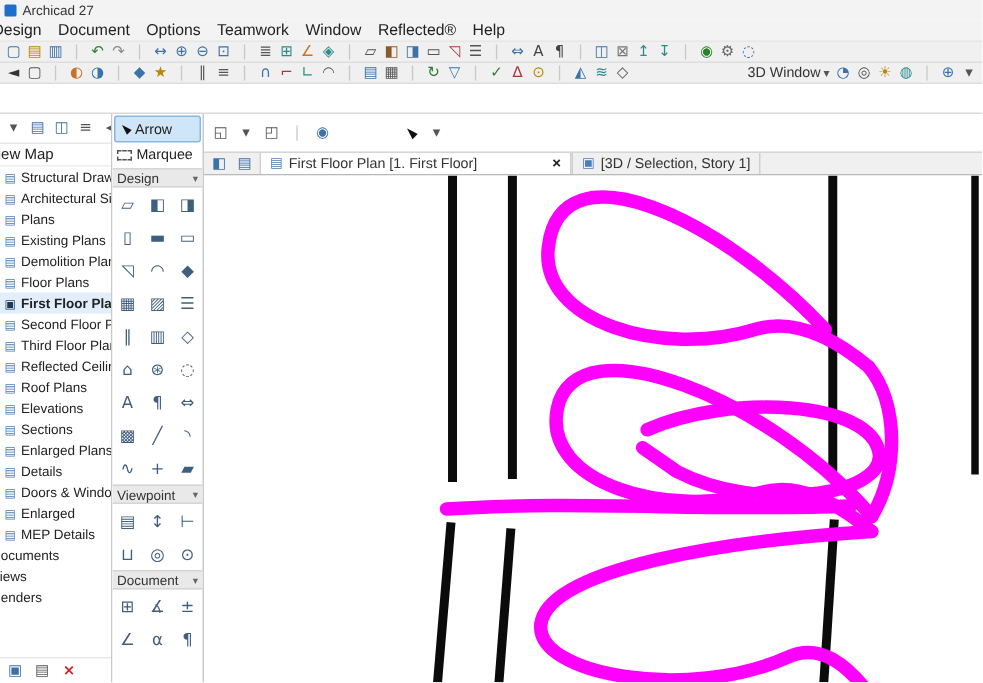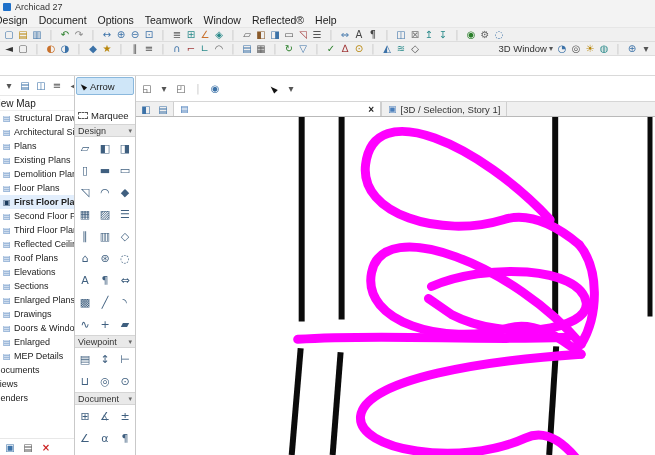--- a/index.html
+++ b/index.html
@@ -28,21 +28,21 @@
   .panel-header .ph-text { margin-left:-8px; white-space:nowrap; }
   .tree { flex:1; overflow:hidden; font-size:9px; }
   .tree-item { height:14px; display:flex; align-items:center; gap:2px; padding-left:3px; white-space:nowrap; overflow:hidden; }
   .tree-icon { color:#4a7ebb; font-size:8px; width:9px; font-family:"DejaVu Sans", sans-serif; flex:none; }
   .tree-item.selected { font-weight:bold; background:#e2eefc; }
   .tree-item.selected .tree-icon { color:#1b3a5c; }
   .tree-item.root { padding-left:0; margin-left:-6px; }
   .panel-bottom { height:17px; border-top:1px solid #e8e8e8; display:flex; gap:4px; align-items:center; padding-left:3px; font-weight:bold; }
   
   .toolbox { width:61px; border-right:1px solid #c9c9c9; display:flex; flex-direction:column; background:#fff; overflow:hidden; font-size:9.5px; }
-  .tool-row { height:17px; display:flex; align-items:center; gap:3px; padding:0 3px; white-space:nowrap; overflow:hidden;margin-top:12px; }
+  .tool-row { height:17px; display:flex; align-items:center; gap:3px; padding:0 3px; white-space:nowrap; overflow:hidden; }
   .tool-row.arrow-selected { background:#cfe6f8; border:1px solid #8ab8dd; border-radius:2px; margin:1px 1px 0 1px; height:18px; }
   .cursor-icon { display:inline-block; transform:rotate(45deg); font-size:9px; color:#111; font-family:"DejaVu Sans", sans-serif; }
   .marquee-icon { width:10px; height:7px; border:1px dashed #555; flex:none; }
   .tb-section { height:13px; background:#e9e9e9; border-top:1px solid #d5d5d5; border-bottom:1px solid #d5d5d5; font-size:9px; display:flex; align-items:center; justify-content:space-between; padding:0 3px; color:#333; }
   .sec-caret { font-size:7px; color:#666; font-family:"DejaVu Sans", sans-serif; }
   .tool-grid { display:grid; grid-template-columns:repeat(3,1fr); }
   .tool-cell { height:22px; display:flex; align-items:center; justify-content:center; font-size:11px; color:#3f5f7f; font-family:"DejaVu Sans", sans-serif; cursor:default; }
   
   .col-main { flex:1; display:flex; flex-direction:column; overflow:hidden; }
   .options-bar { height:25px; display:flex; align-items:center; gap:3px; padding-left:4px; background:#fff; }
@@ -225,21 +225,21 @@
         <div class="tree-item">
           <span class="tree-icon">▤</span>
           <span class="tree-label">Sections</span>
         </div>
         <div class="tree-item">
           <span class="tree-icon">▤</span>
           <span class="tree-label">Enlarged Plans</span>
         </div>
         <div class="tree-item">
           <span class="tree-icon">▤</span>
-          <span class="tree-label">Drawings</span>
+          <span class="tree-label">Details</span>
         </div>
         <div class="tree-item">
           <span class="tree-icon">▤</span>
           <span class="tree-label">Doors &amp; Windows</span>
         </div>
         <div class="tree-item">
           <span class="tree-icon">▤</span>
           <span class="tree-label">Enlarged</span>
         </div>
         <div class="tree-item">
@@ -419,20 +419,21 @@
         <span class="tb-icon cursor-rot" style="color: rgb(17, 17, 17);"><span>◄</span></span>
         <span class="tb-icon" style="color: rgb(85, 85, 85);"><span>▾</span></span>
       </div>
     <div class="tabstrip">
       <span class="strip-icons">
           <span class="tb-icon" style="color: rgb(60, 114, 168);"><span>◧</span></span>
           <span class="tb-icon" style="color: rgb(60, 114, 168);"><span>▤</span></span>
         </span>
       <div class="tab active">
         <span class="tab-icon">▤</span>
+        <span>First Floor Plan [1. First Floor]</span>
         <span class="tab-close">×</span>
       </div>
       <div class="tab">
         <span class="tab-icon">▣</span>
         <span>[3D / Selection, Story 1]</span>
       </div>
     </div>
     <div class="canvas">
       <svg viewBox="0 0 520 339" preserveAspectRatio="none">
 

